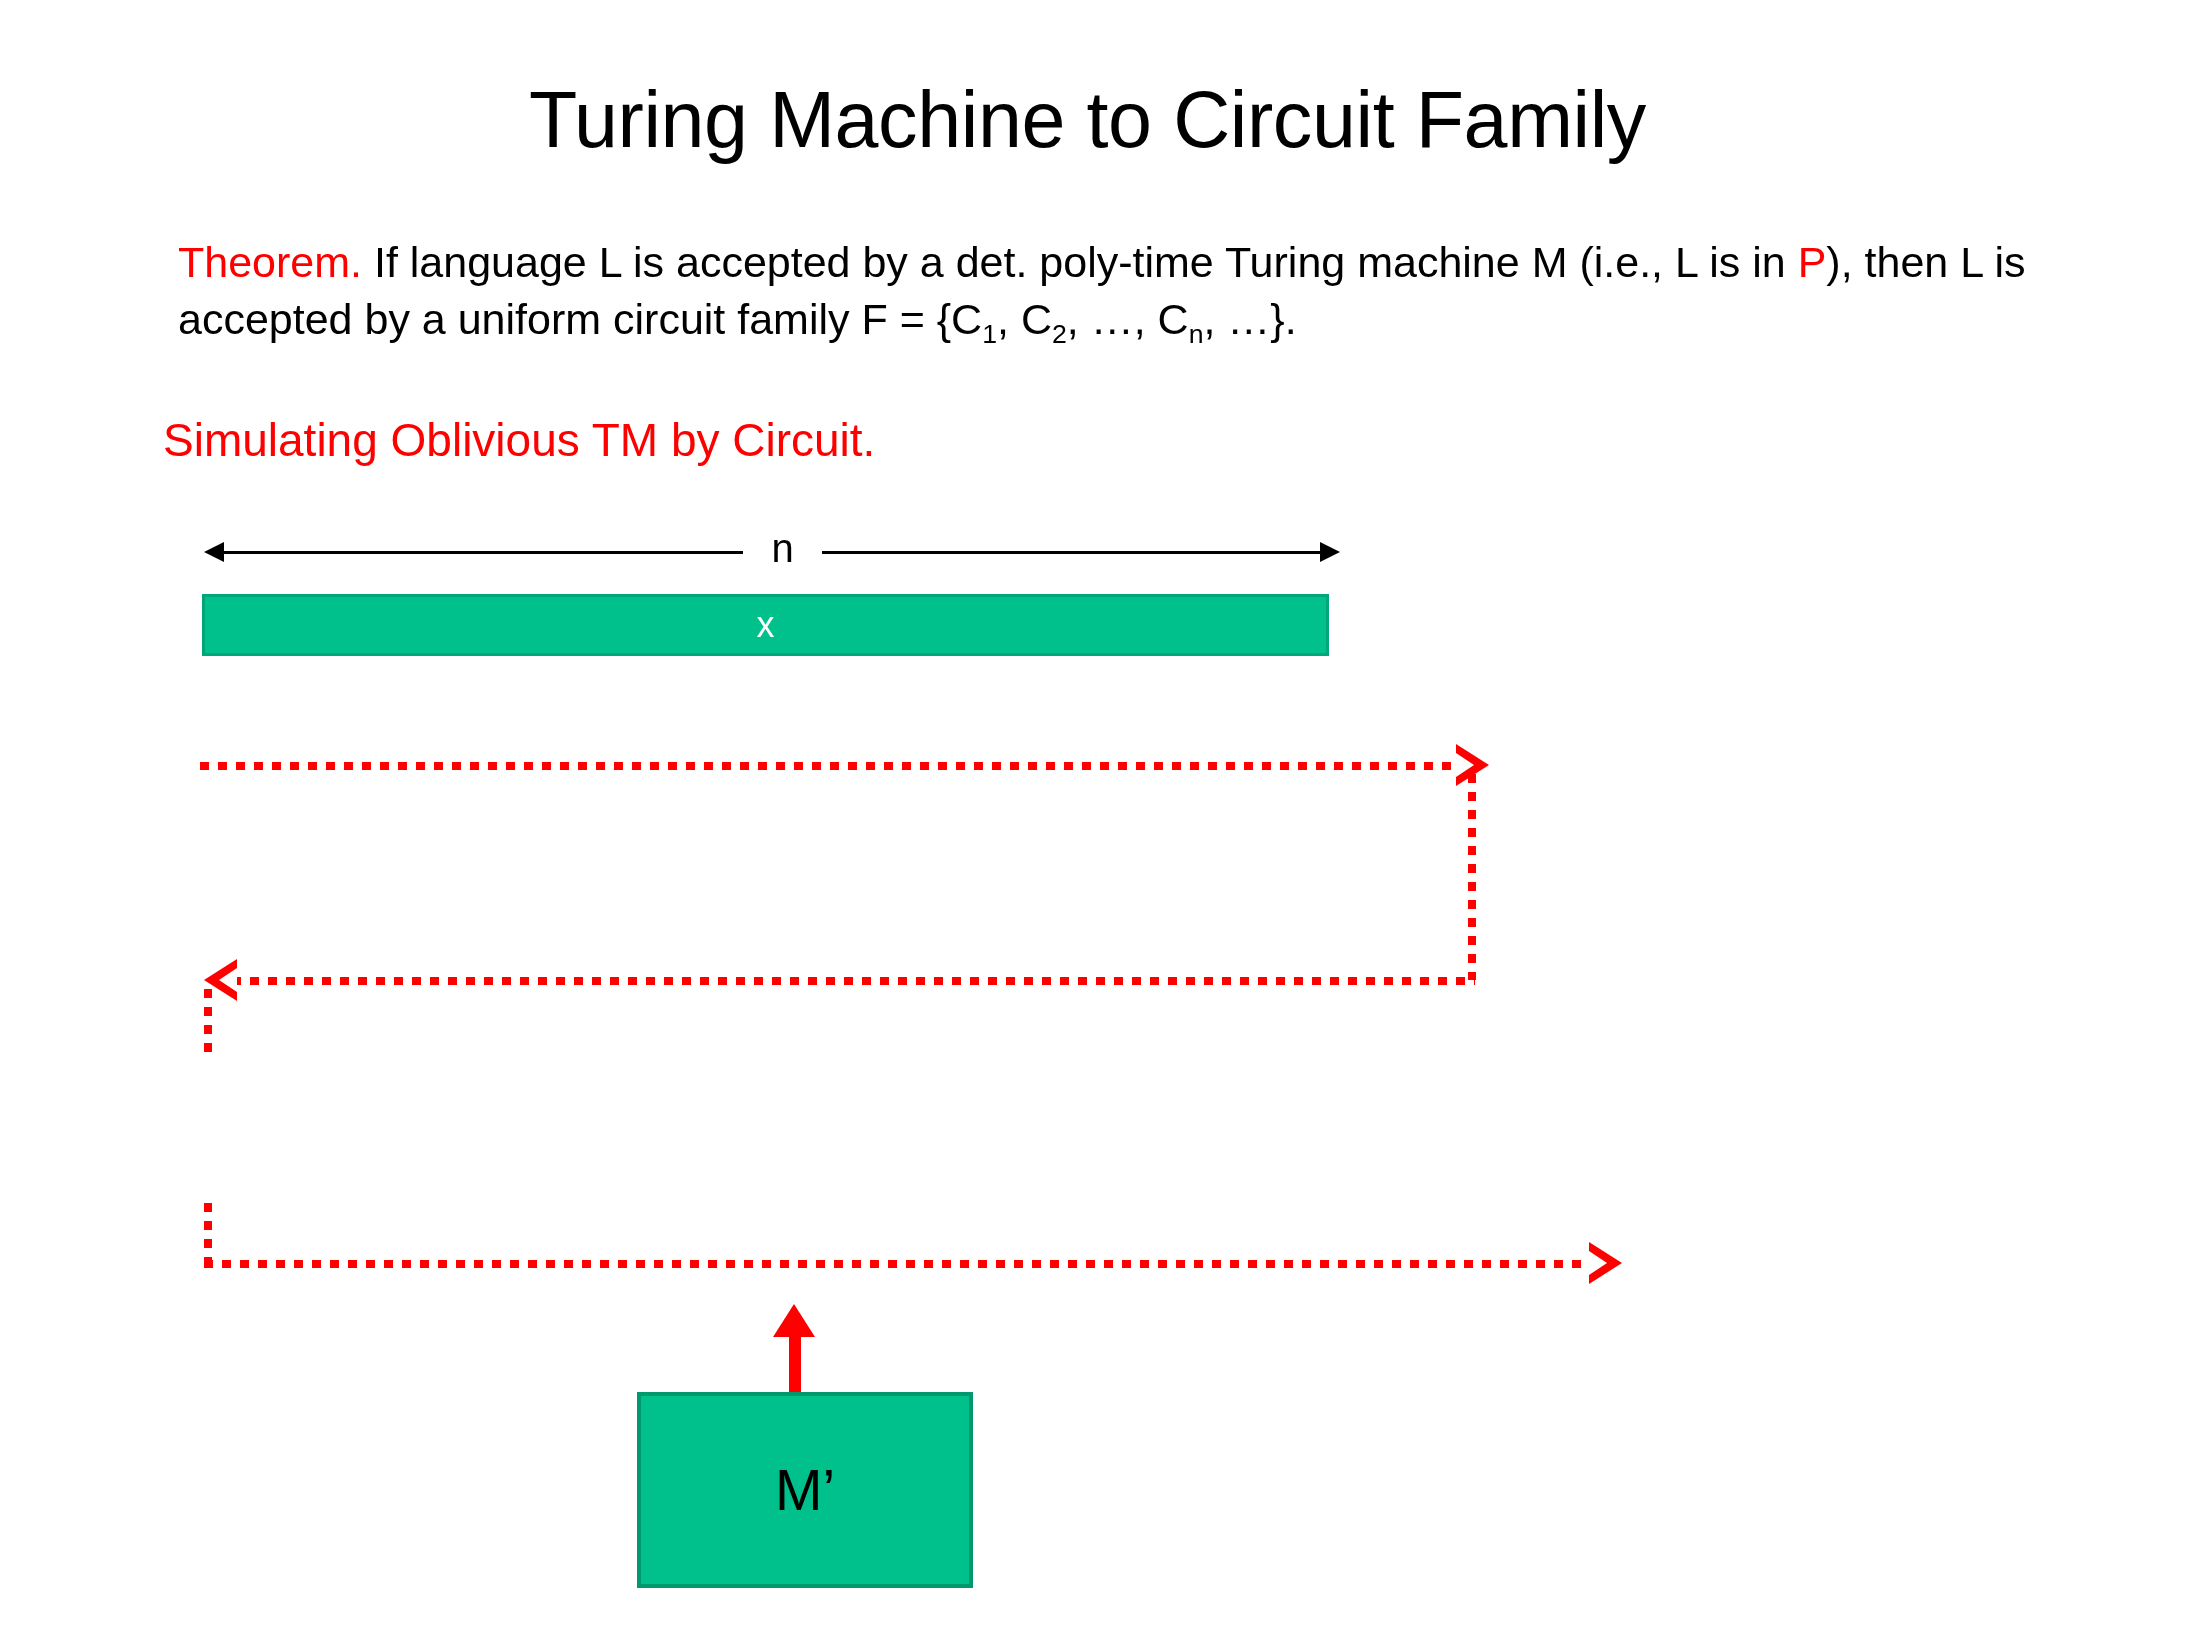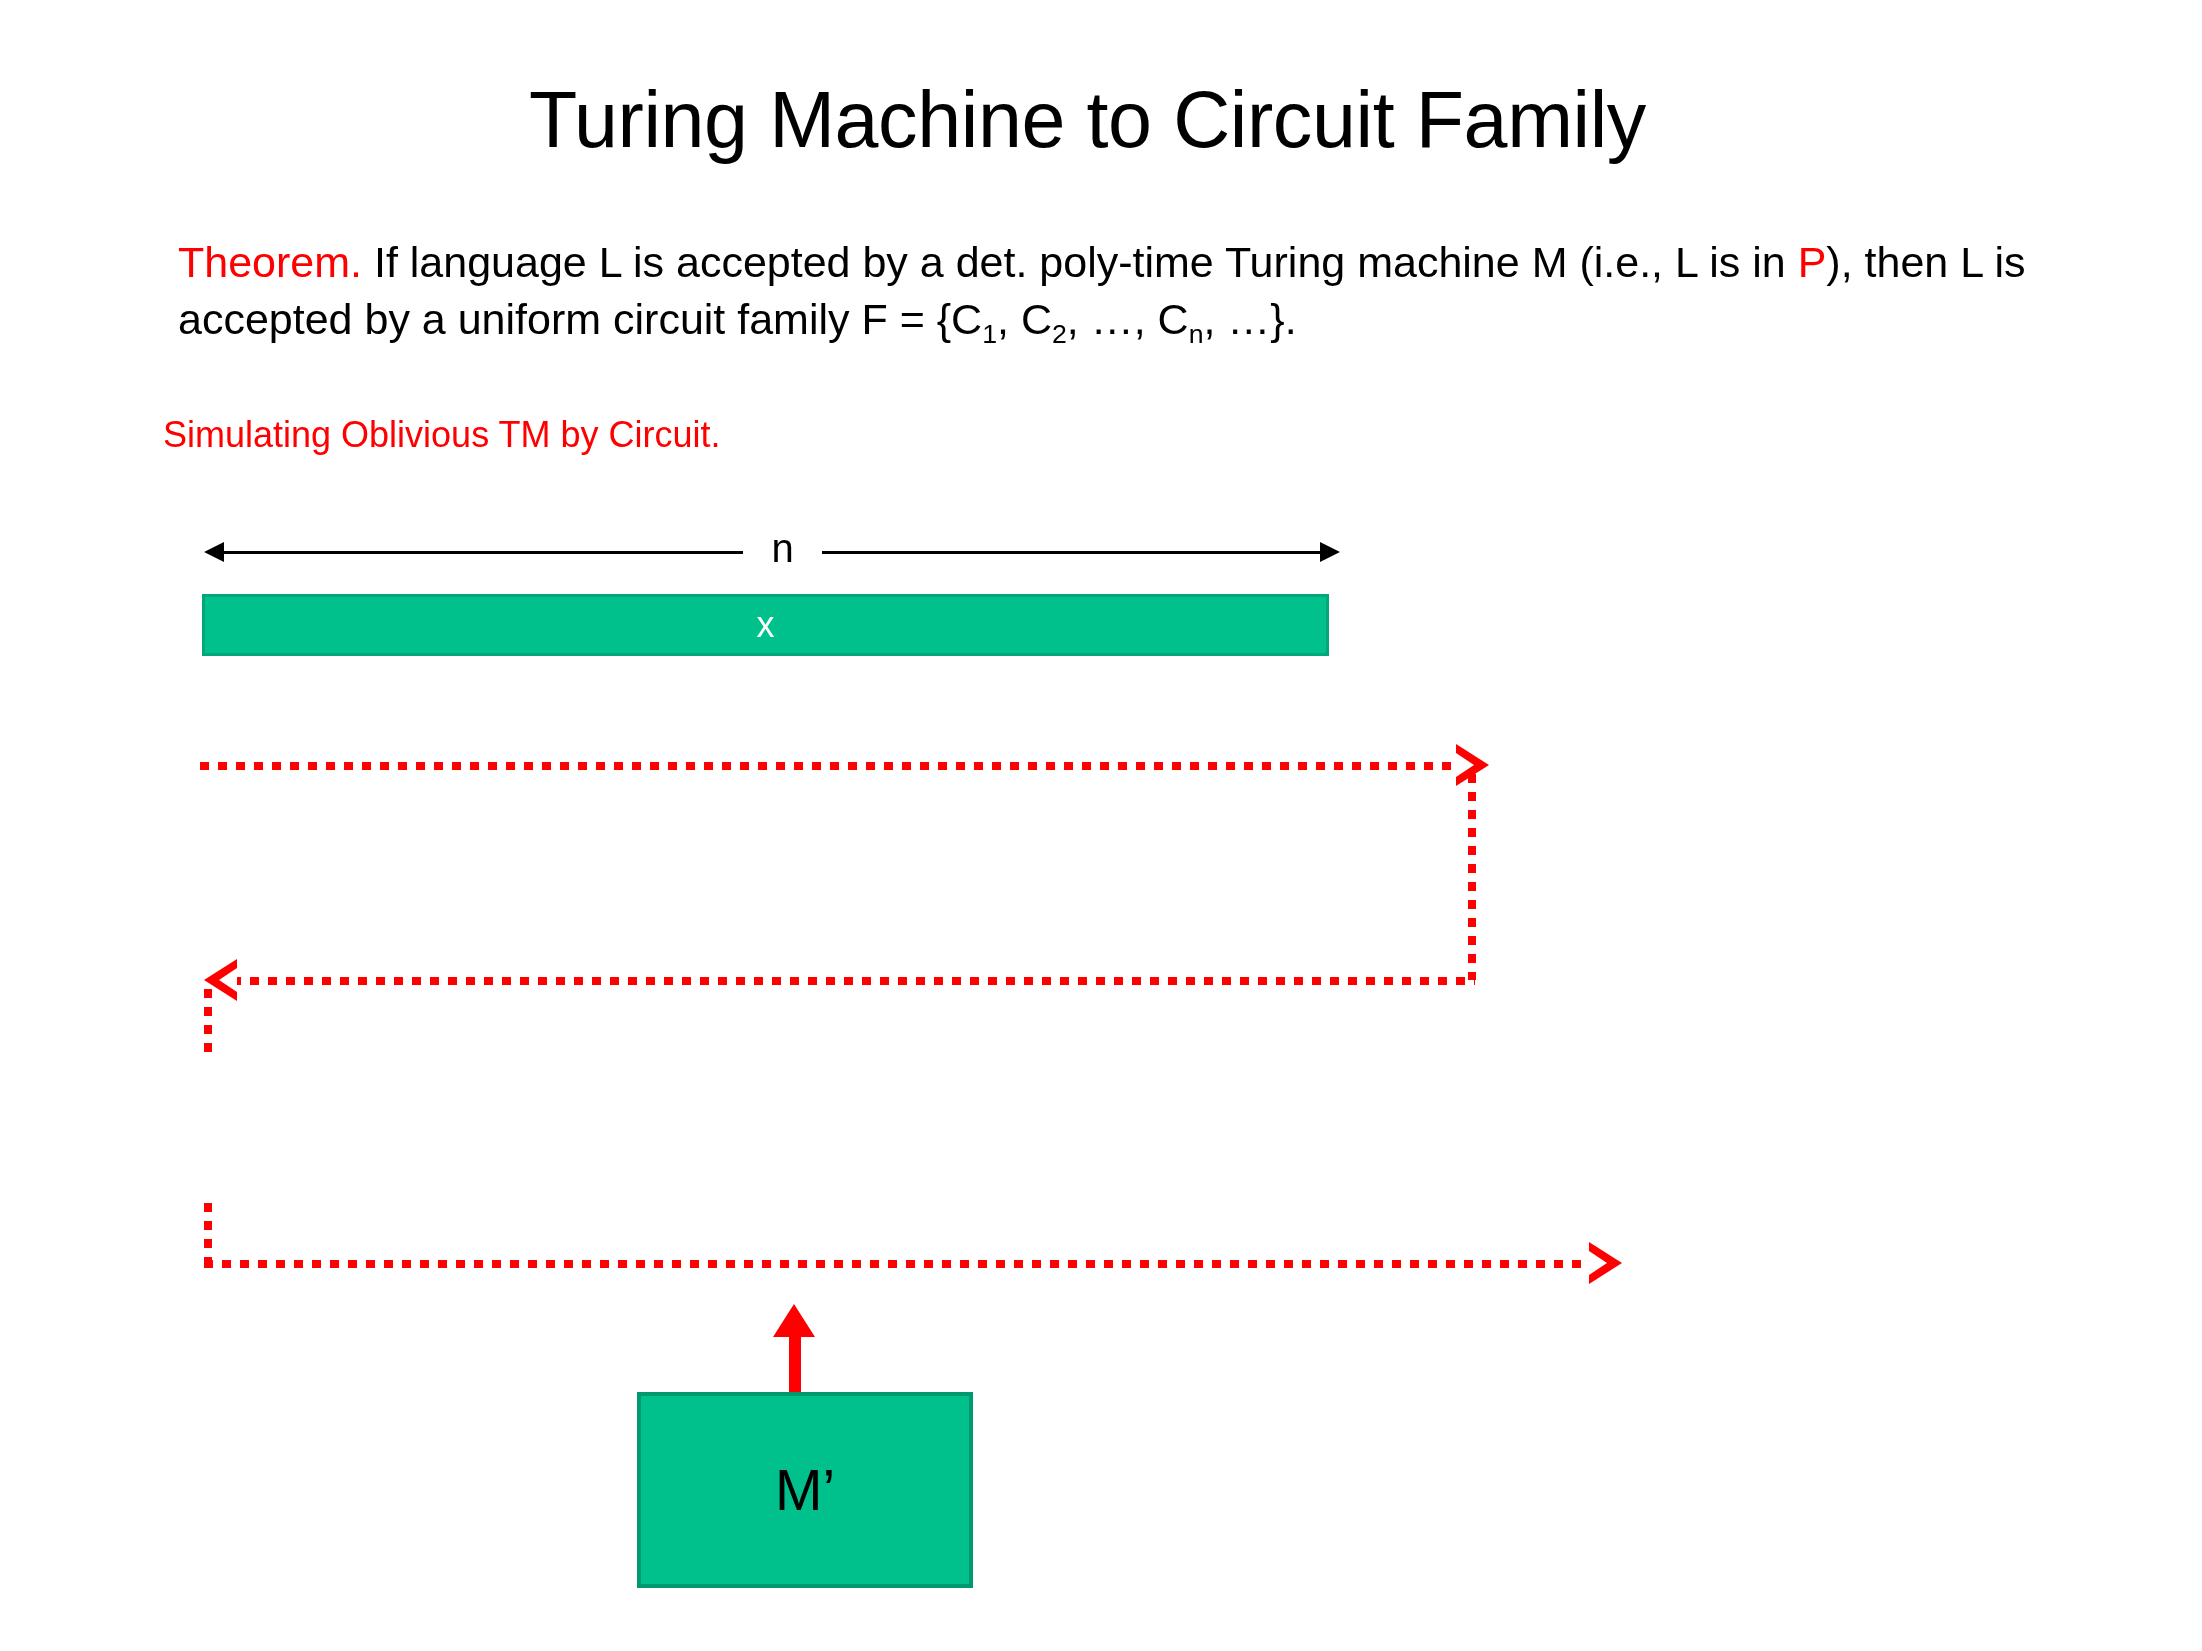--- a/index.html
+++ b/index.html
@@ -54,21 +54,21 @@
     font-size: 0.62em;
     vertical-align: -0.32em;
     letter-spacing: 0;
   }
 
   
   #subheading {
     position: absolute;
     left: 163px;
     top: 413px;
-    font-size: 36px;
+    font-size: 46px;
     line-height: 1.2;
     color: #FF0000;
     white-space: nowrap;
   }
 
   
   #n-measure {
     position: absolute;
     left: 204px;
     top: 533px;

